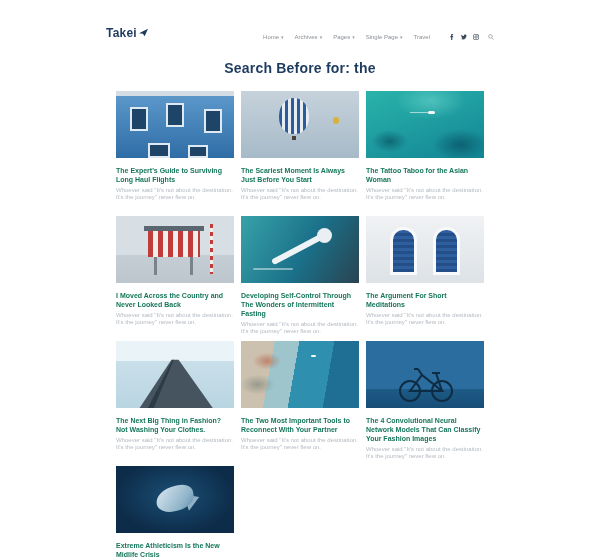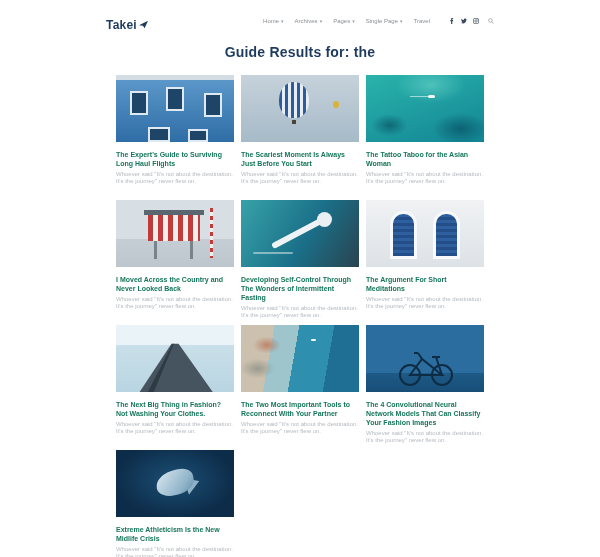--- a/index.html
+++ b/index.html
@@ -1,21 +1,21 @@
 <!DOCTYPE html>
 <html><head>
 <meta charset="utf-8">
 <style>
   * { margin:0; padding:0; box-sizing:border-box; }
   html,body { width:600px; height:557px; overflow:hidden; background:#ffffff;
     font-family:"Liberation Sans", sans-serif; }
 
   
-  .header { height:24px; display:flex; align-items:flex-start; padding:18px 106px 0 106px;
-    background:#fff; }
+  .header { height:24px; display:flex; align-items:flex-end; padding:18px 106px 0 106px;
+    background:#fff;margin-top:16px; }
   .logo { display:flex; align-items:center; gap:2px; font-size:12px; font-weight:800;
     color:#1d3a5f; letter-spacing:.2px; cursor:pointer; }
   .logo svg { width:9px; height:9px; }
   .navgroup { margin-left:auto; display:flex; align-items:center; gap:11px; }
   .nav { display:flex; align-items:center; gap:11px; }
   .nav-item { font-size:6px; color:#8a9096; display:flex; align-items:center; gap:2px;
     cursor:pointer; white-space:nowrap; }
   .caret { font-size:5px; color:#9aa0a6; line-height:1; }
   .socials { display:flex; align-items:center; gap:6px; margin-left:8px; }
   .sico { width:6px; height:6px; display:block; cursor:pointer; }
@@ -165,21 +165,21 @@
         <circle cx="6.1" cy="1.9" r="0.5" fill="#3b4a5a"></circle>
       </svg>
       <svg class="sico" viewBox="0 0 8 8" style="margin-left:3px">
         <circle cx="3.2" cy="3.2" r="2.4" fill="none" stroke="#8a9096" stroke-width="0.9"></circle>
         <line x1="5" y1="5" x2="7.4" y2="7.4" stroke="#8a9096" stroke-width="0.9"></line>
       </svg>
     </div>
   </div>
 </header>
 
-<h1 class="page-title">Guide Results for: the</h1>
+<h1 class="page-title">Search Before for: the</h1>
 
 <main class="grid">
 
   <article class="card">
     <div class="thumb t1" aria-label="blue-house-facade-with-windows">
       <div class="w w1"></div>
         <div class="w w2"></div>
         <div class="w w3"></div>
         <div class="w w4"></div>
         <div class="w w5"></div>

